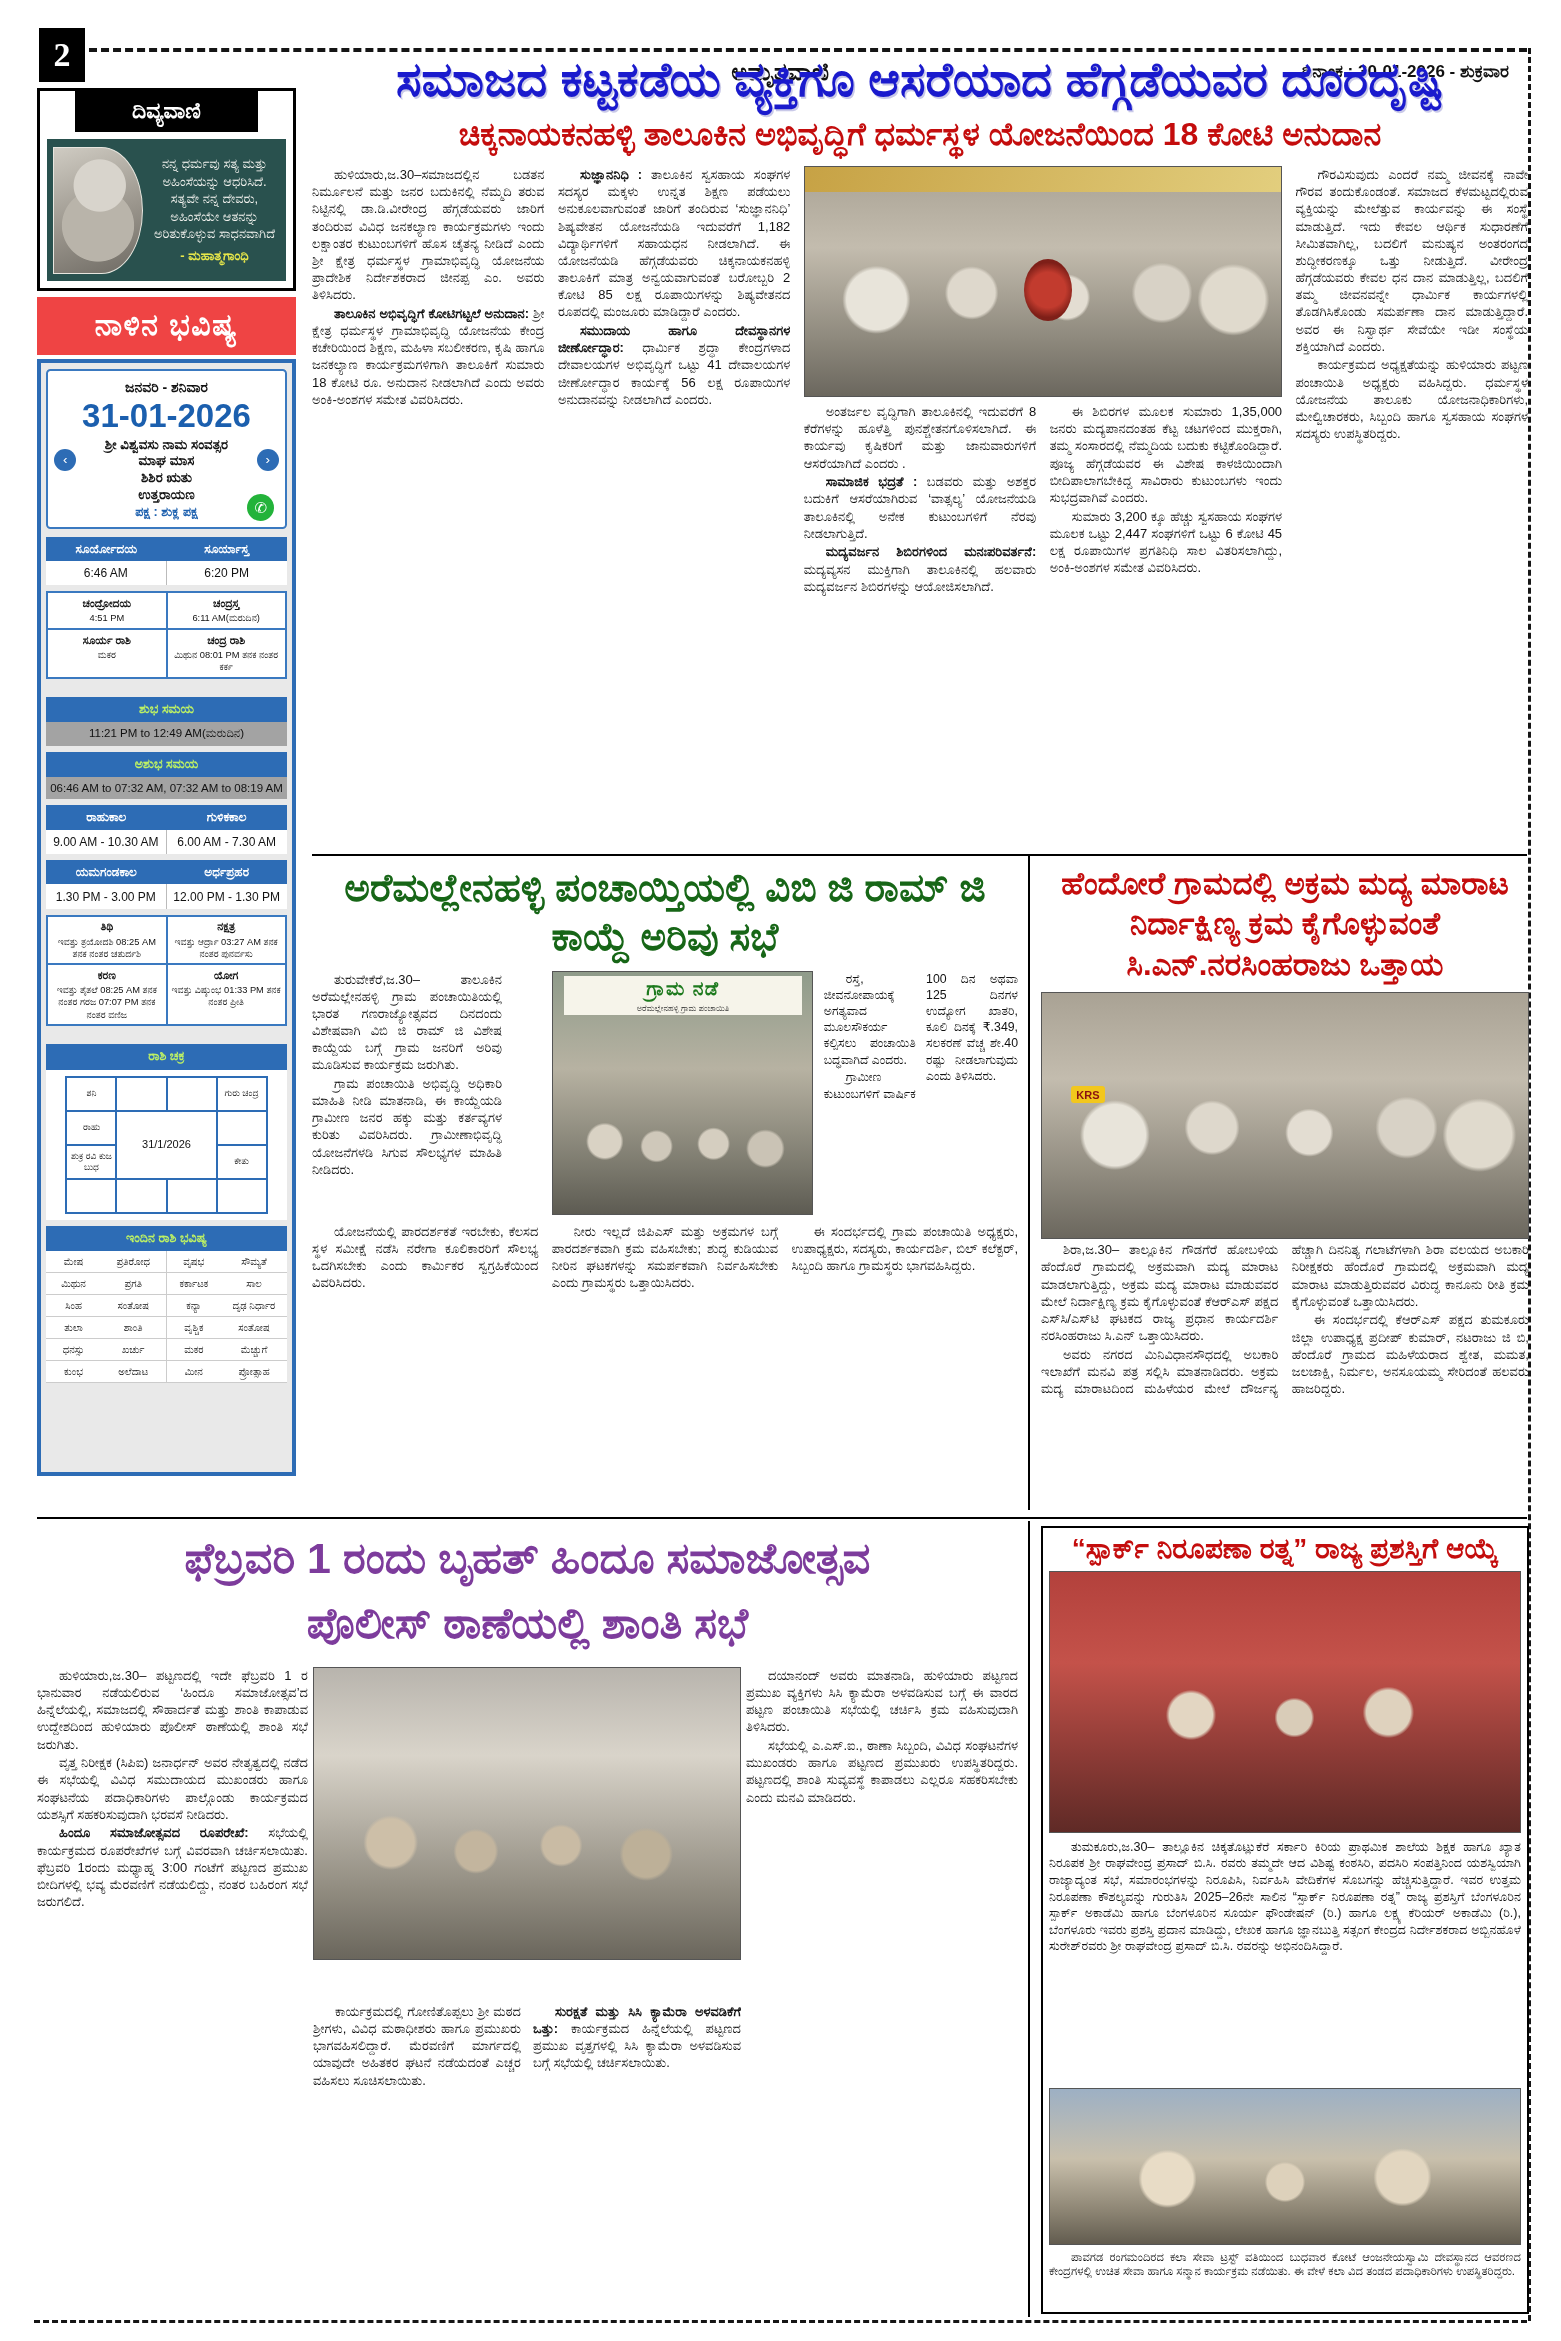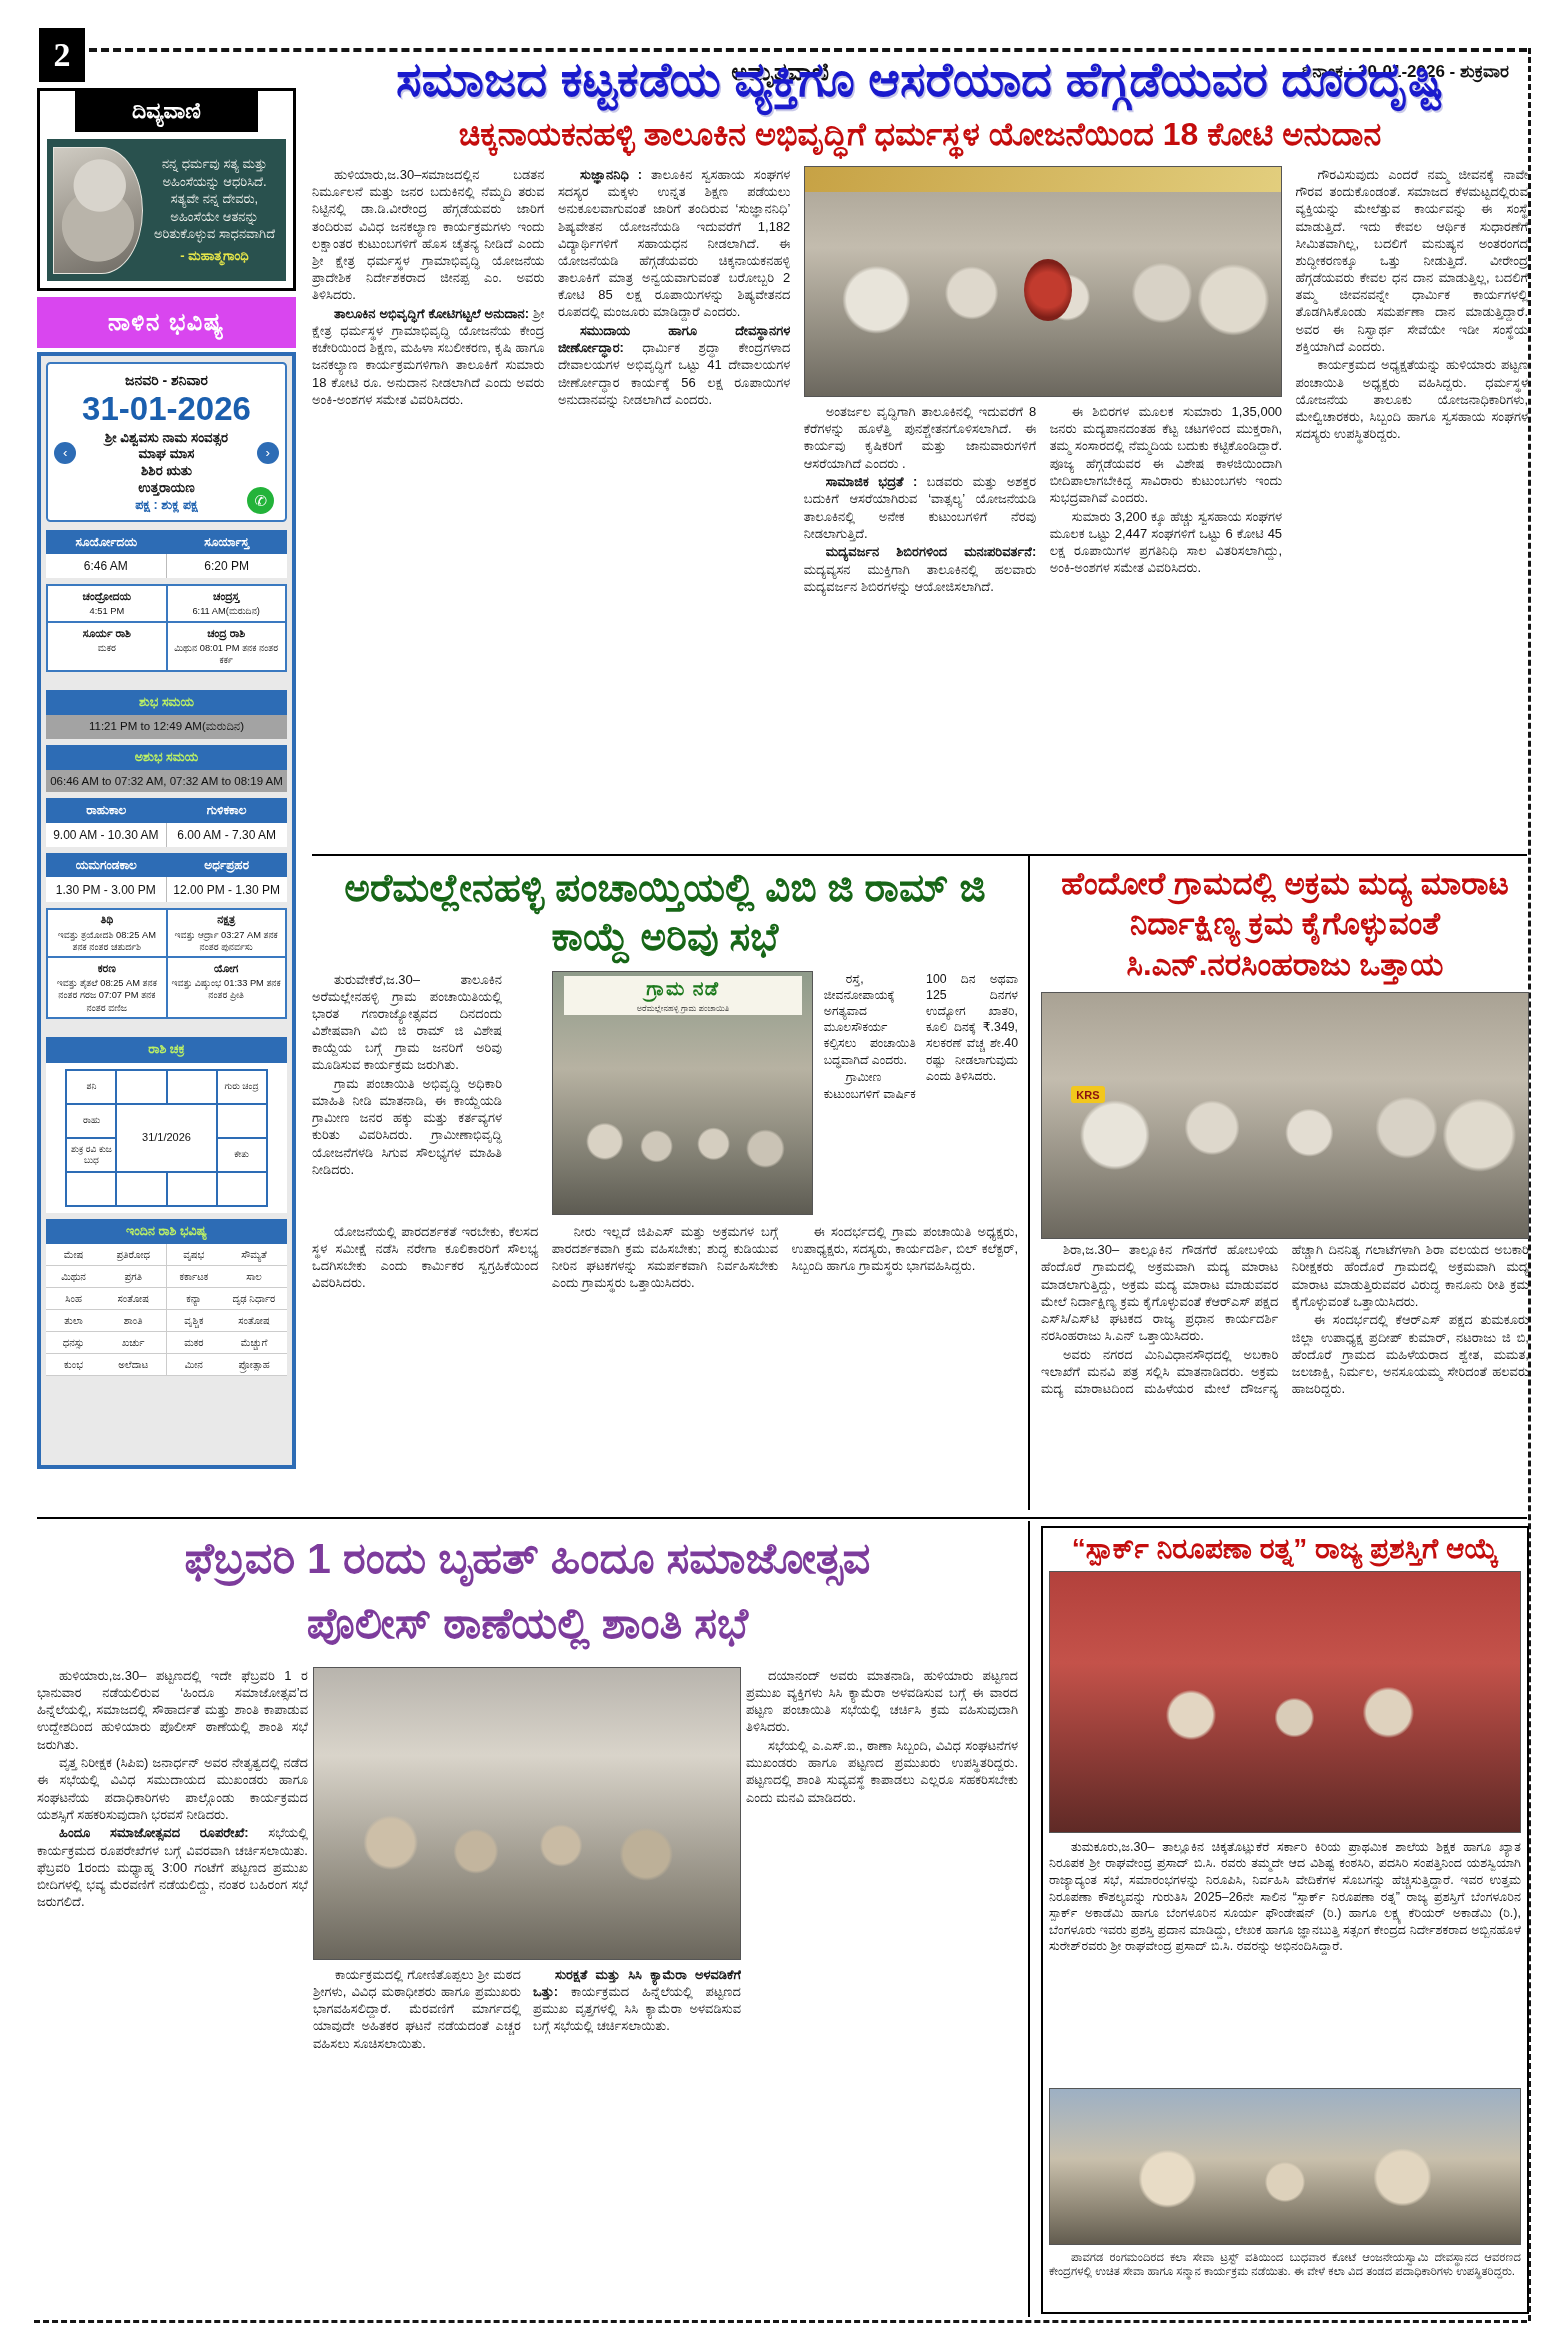--- a/index.html
+++ b/index.html
@@ -16,21 +16,21 @@
   .dv-box{border:3.7px solid #000;background:#fff;}
   .dv-title{width:72%;margin:0 auto;background:#000;color:#fff;text-align:center;font-size:22px;font-weight:bold;padding:7.4px 0;}
   .dv-body{margin:7.4px;background:#29514e;display:flex;align-items:center;padding:7.4px 6px;gap:6px;}
   .gandhi{width:88px;height:125px;border-radius:0 46% 46% 0/0 50% 50% 0;background:
      radial-gradient(circle at 52% 30%,#d8d4cc 0 26%,transparent 27%),
      radial-gradient(circle at 50% 62%,#b9b4aa 0 40%,transparent 41%),
      linear-gradient(160deg,#cfcbc2 0%,#9a958c 55%,#6e6a63 100%);
      border:1.5px solid #e8e6df;flex:0 0 auto;}
   .dv-quote{color:#f2f2ee;font-size:13px;line-height:1.35;text-align:center;}
   .dv-attr{color:#e8e84a;font-weight:bold;margin-top:4.5px;}
-  .nb-bar{background:#d946ef;color:#fff;text-align:center;font-size:24px;font-weight:bold;padding:10.4px 0 12px;margin-top:6px;letter-spacing:1.5px;}
+  .nb-bar{background:#ef4444;color:#fff;text-align:center;font-size:30px;font-weight:bold;padding:10.4px 0 12px;margin-top:6px;letter-spacing:1.5px;}
   .panch{border:4.5px solid #2d6cb5;background:#e9e9e9;margin-top:4.5px;height:1117px;overflow:hidden;padding:6px 5.2px;box-sizing:border-box;}
   .p-card{background:#fff;border:2.2px solid #3a79c0;border-radius:4.5px;position:relative;text-align:center;padding:7.4px 4.5px;margin-bottom:7.4px;}
   .p-month{font-size:14px;font-weight:bold;}
   .p-date{font-size:33px;font-weight:bold;color:#1b5fae;margin:1.5px 0;}
   .p-line{font-size:13.4px;font-weight:bold;margin:0.7px 0;}
   .p-paksha{font-size:12.6px;font-weight:bold;color:#1b5fae;margin-top:2.2px;}
   .nav-arrow{position:absolute;top:50%;width:22px;height:22px;border-radius:50%;background:#2d6cb5;color:#fff;font-size:13.4px;line-height:22px;text-align:center;}
   .wa{position:absolute;right:10.4px;bottom:6px;width:27px;height:27px;border-radius:50%;background:#23b33a;color:#fff;font-size:15px;line-height:27px;text-align:center;}
   .duo{display:grid;grid-template-columns:1fr 1fr;margin-bottom:6px;background:#fff;}
   .duo .hd{background:#2d6cb5;color:#fff;font-size:12px;font-weight:bold;text-align:center;padding:5.2px 1.5px;}
@@ -102,21 +102,21 @@
   .hl-purple{color:#7d3c9c;font-size:43px;font-weight:bold;text-align:center;line-height:1.5;}
   #bl-body{display:grid;grid-template-columns:271px 428px 1fr;column-gap:5px;margin-top:12px;height:625px;overflow:hidden;}
   #bl-mid{display:flex;flex-direction:column;}
   #bl-photo{height:291px;margin-bottom:6px;}
   .indoor{background:
     radial-gradient(circle at 18% 60%,#cdbfa8 0 6%,transparent 7%),
     radial-gradient(circle at 38% 63%,#c3b59e 0 6%,transparent 7%),
     radial-gradient(circle at 58% 61%,#c9bba4 0 6%,transparent 7%),
     radial-gradient(circle at 78% 64%,#bdb098 0 6%,transparent 7%),
     linear-gradient(180deg,#b8b4ad 0%,#d9d4ca 30%,#938e82 75%,#6a665c 100%);}
-  #bl-mid-cols{flex:1;columns:2;column-gap:12px;overflow:hidden;}
+  #bl-mid-cols{flex:1;columns:2;column-gap:12px;overflow:hidden;margin-top:37px;}
   
   #br-art{position:absolute;left:1041px;top:1526px;width:488px;height:788px;border:2.2px solid #000;box-sizing:border-box;padding:4.5px 6px;overflow:hidden;}
   .hl-red-sm{color:#c40d0d;font-size:28px;font-weight:bold;text-align:center;line-height:1.15;}
   #br-photo1{height:260px;margin-top:6px;}
   .stage{background:
     radial-gradient(circle at 30% 55%,#e3d6c2 0 6%,transparent 7%),
     radial-gradient(circle at 52% 56%,#d9ccb8 0 6%,transparent 7%),
     radial-gradient(circle at 72% 54%,#dfd2be 0 6%,transparent 7%),
     linear-gradient(180deg,#b3413c 0%,#c4524a 35%,#8d3b36 70%,#5f2a26 100%);}
   #br-text{margin-top:6px;height:245px;overflow:hidden;}

